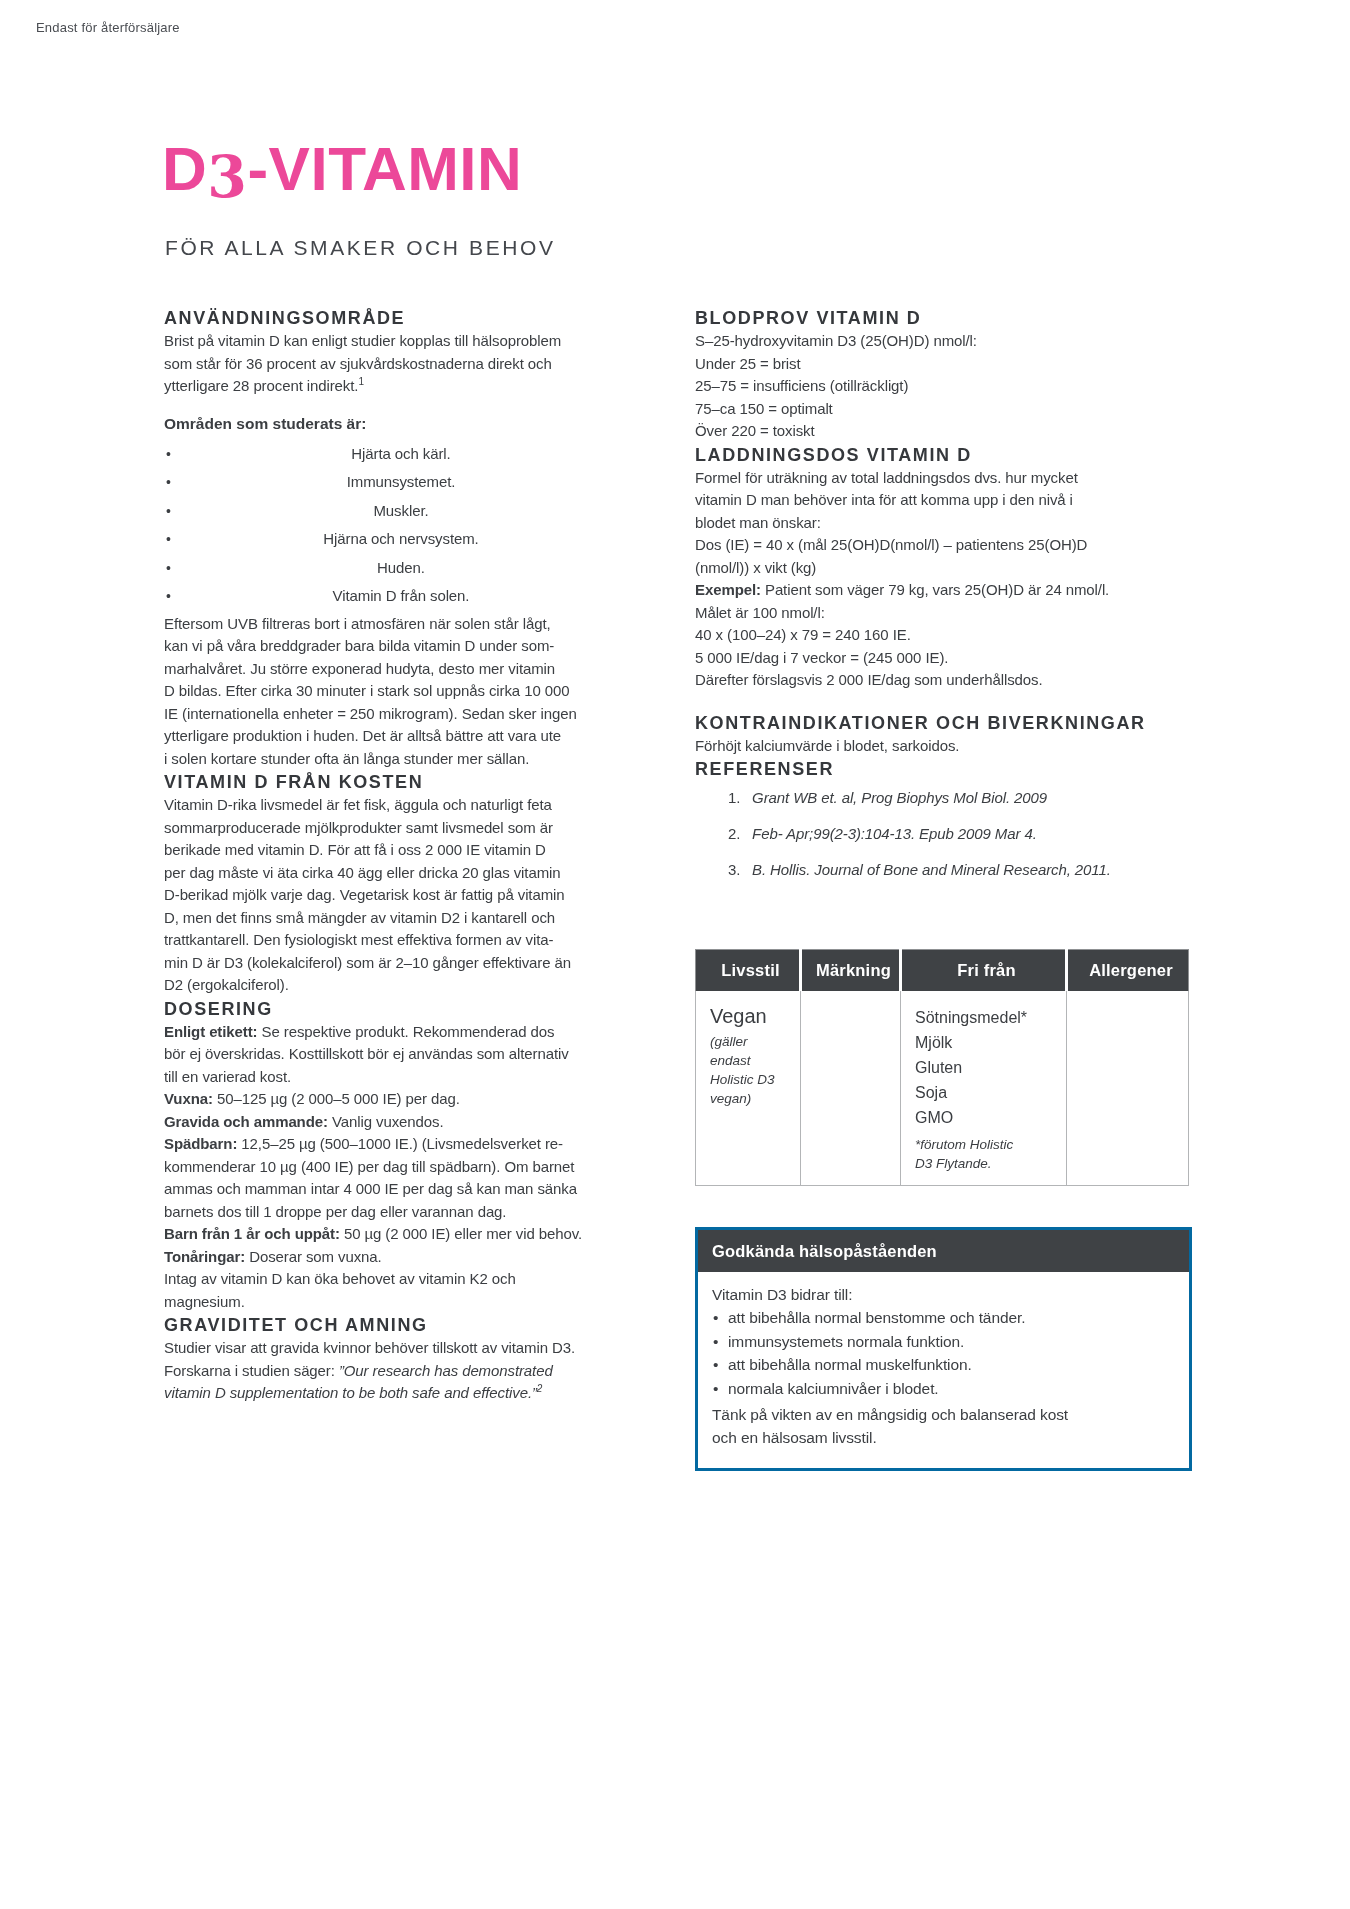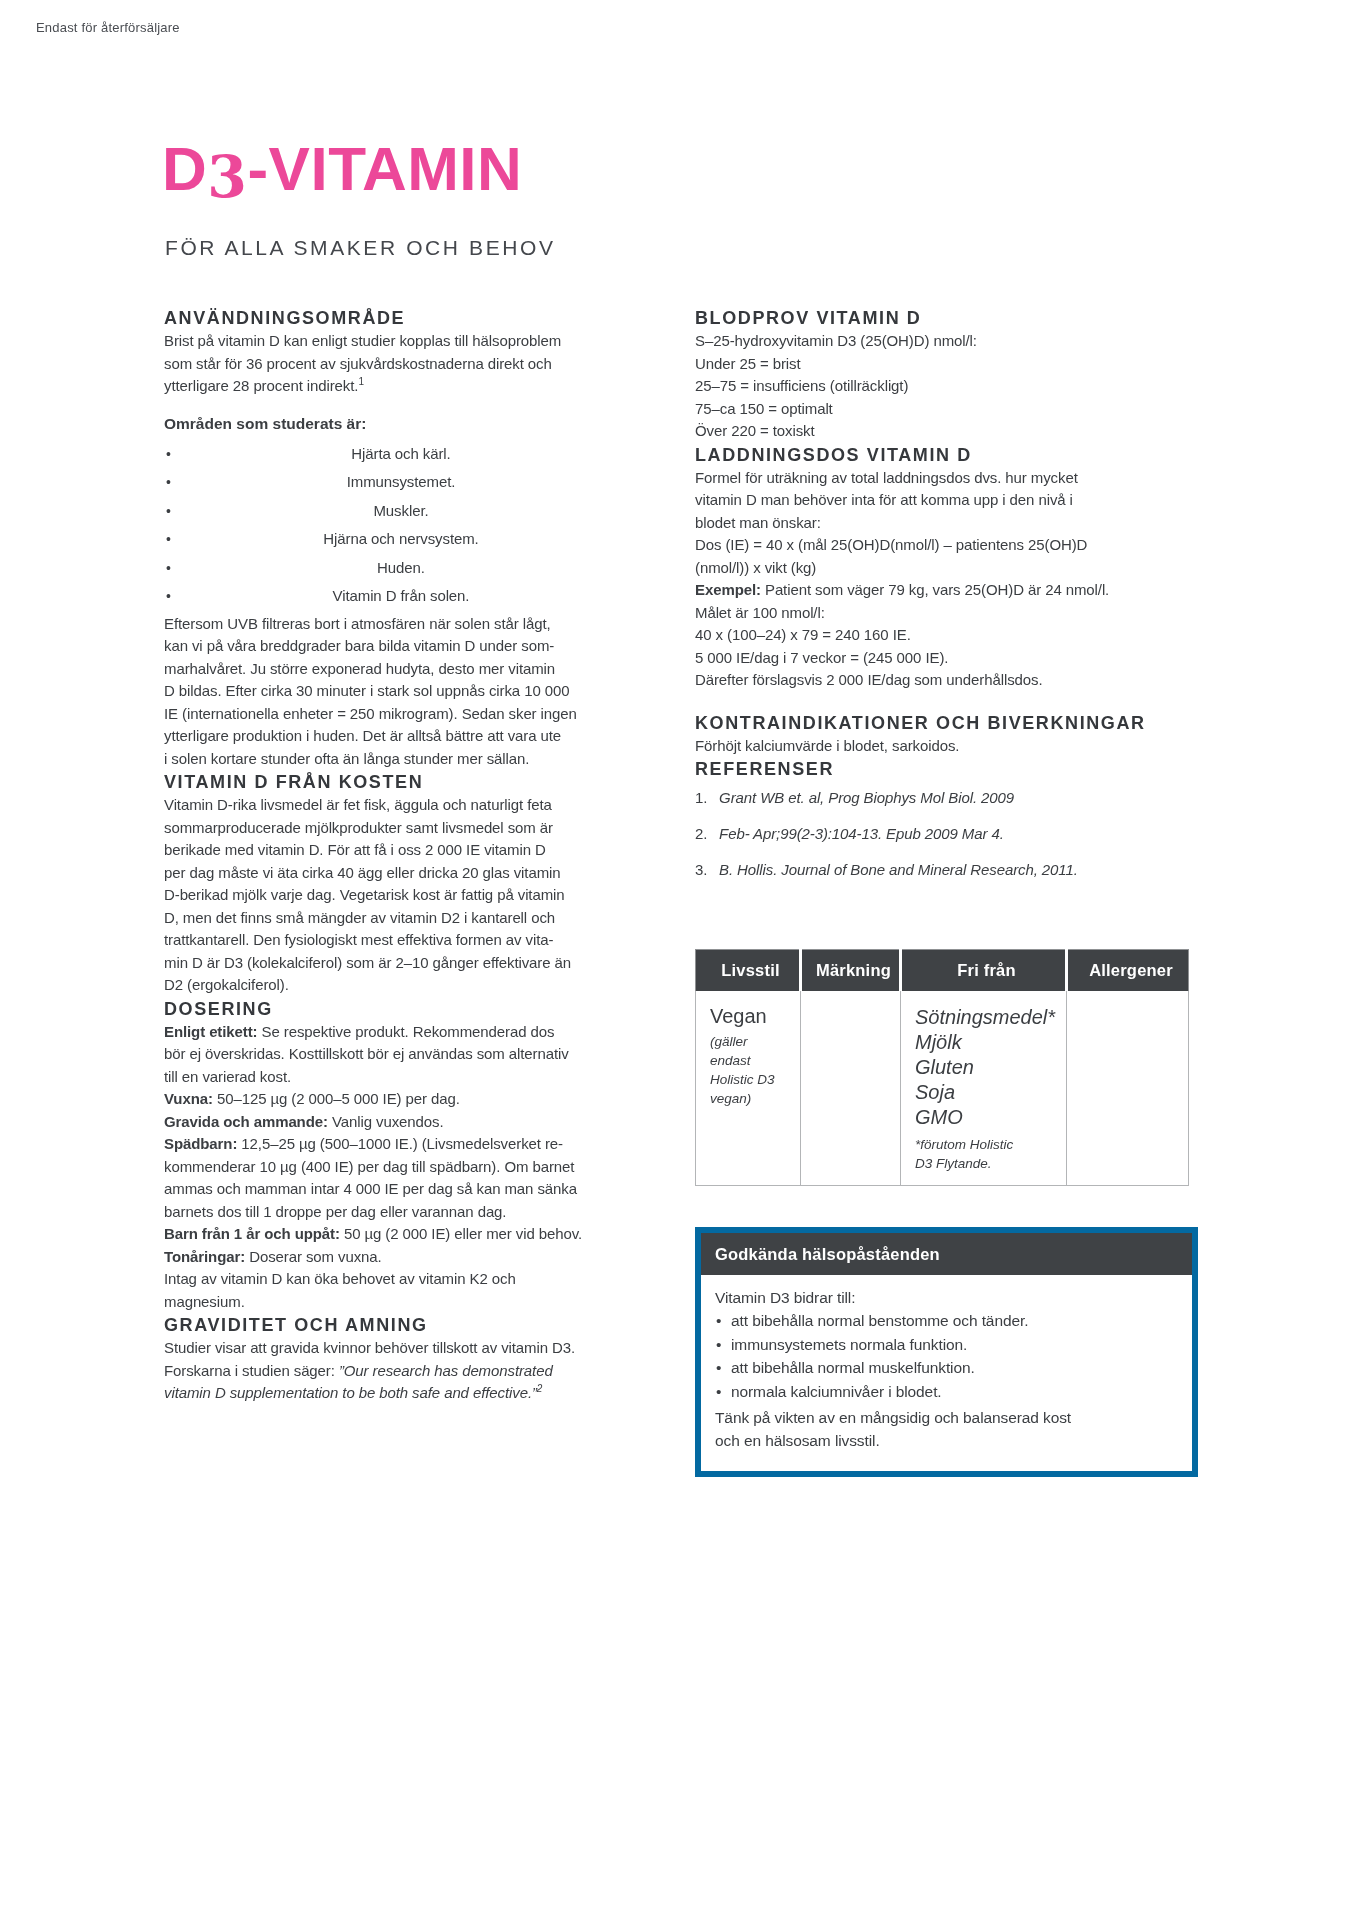--- a/index.html
+++ b/index.html
@@ -13,34 +13,34 @@
   .col-right{left:695px;width:495px;}
   h3.sec{font-size:18px;font-weight:700;letter-spacing:1.6px;color:#35383c;margin:0;line-height:24px;white-space:nowrap;}
   p.body{font-size:15px;line-height:22.5px;letter-spacing:-.1px;margin:0;white-space:pre-line;}
   .mt8{margin-top:8px}.mt12{margin-top:12px}.mt14{margin-top:14px}.mt18{margin-top:18px}.mt20{margin-top:20px}.mt6{margin-top:6px}
   .subhead{font-size:15.5px;font-weight:700;margin:14px 0 0 0;line-height:24px;}
   ul.dots{list-style:none;margin:4px 0 0 0;padding:0;text-align:center;}
   ul.dots li{position:relative;padding-left:22px;font-size:15px;line-height:28.5px;letter-spacing:-.1px;}
   ul.dots li::before{content:"•";position:absolute;left:2px;top:0;font-size:14px;}
   .sup{font-size:10px;vertical-align:super;line-height:0;}
   ol.refs{list-style:none;margin:6px 0 0 0;padding:0;}
-  ol.refs li{font-size:15px;line-height:22px;margin-bottom:14px;letter-spacing:-.1px;}
+  ol.refs li{font-size:15px;line-height:22px;margin-bottom:14px;letter-spacing:-.1px;margin-left:33px;}
   ol.refs .refnum{font-style:normal;display:inline-block;min-width:20px;}
   ol.refs .reftext{font-style:italic;}
   
   .spec-table{margin-top:68px;width:493px;border-collapse:collapse;table-layout:fixed;}
   .spec-table th{background:#3f4245;color:#ffffff;font-size:16.5px;font-weight:700;text-align:center;padding:11px 8px 11px 14px;border-right:3px solid #ffffff;letter-spacing:.2px;}
   .spec-table th:last-child{border-right:none;}
   .spec-table td{border:1px solid #b3b5b7;border-top:none;vertical-align:top;padding:14px 12px 12px 14px;height:160px;}
   .spec-table{border:1px solid #8f9193;}
   .cell-main{font-size:20px;line-height:22px;}
   .cell-note{font-size:13.5px;line-height:19px;font-style:italic;margin-top:5px;white-space:pre-line;}
-  .free-item{font-size:20px;line-height:25px;font-style:italic;}
+  .free-item{font-size:16px;line-height:25px;}
   
-  .claims{margin-top:41px;width:491px;border:6px solid #0369a1;}
+  .claims{margin-top:41px;width:491px;border:3px solid #0369a1;}
   .claims-header{background:#3f4245;color:#ffffff;font-size:16.5px;font-weight:700;line-height:42px;padding:0 14px;letter-spacing:.2px;}
   .claims-body{padding:11px 16px 18px 14px;}
   .claims-body .line{font-size:15.5px;line-height:23.4px;letter-spacing:-.1px;}
   .claims-body .bullet{position:relative;padding-left:16px;}
   .claims-body .bullet::before{content:"•";position:absolute;left:1px;top:0;}
   .claims-outro{margin-top:3px;white-space:pre-line;font-size:15.5px;line-height:23.4px;letter-spacing:-.1px;}
 </style>
 </head>
 <body>
 

